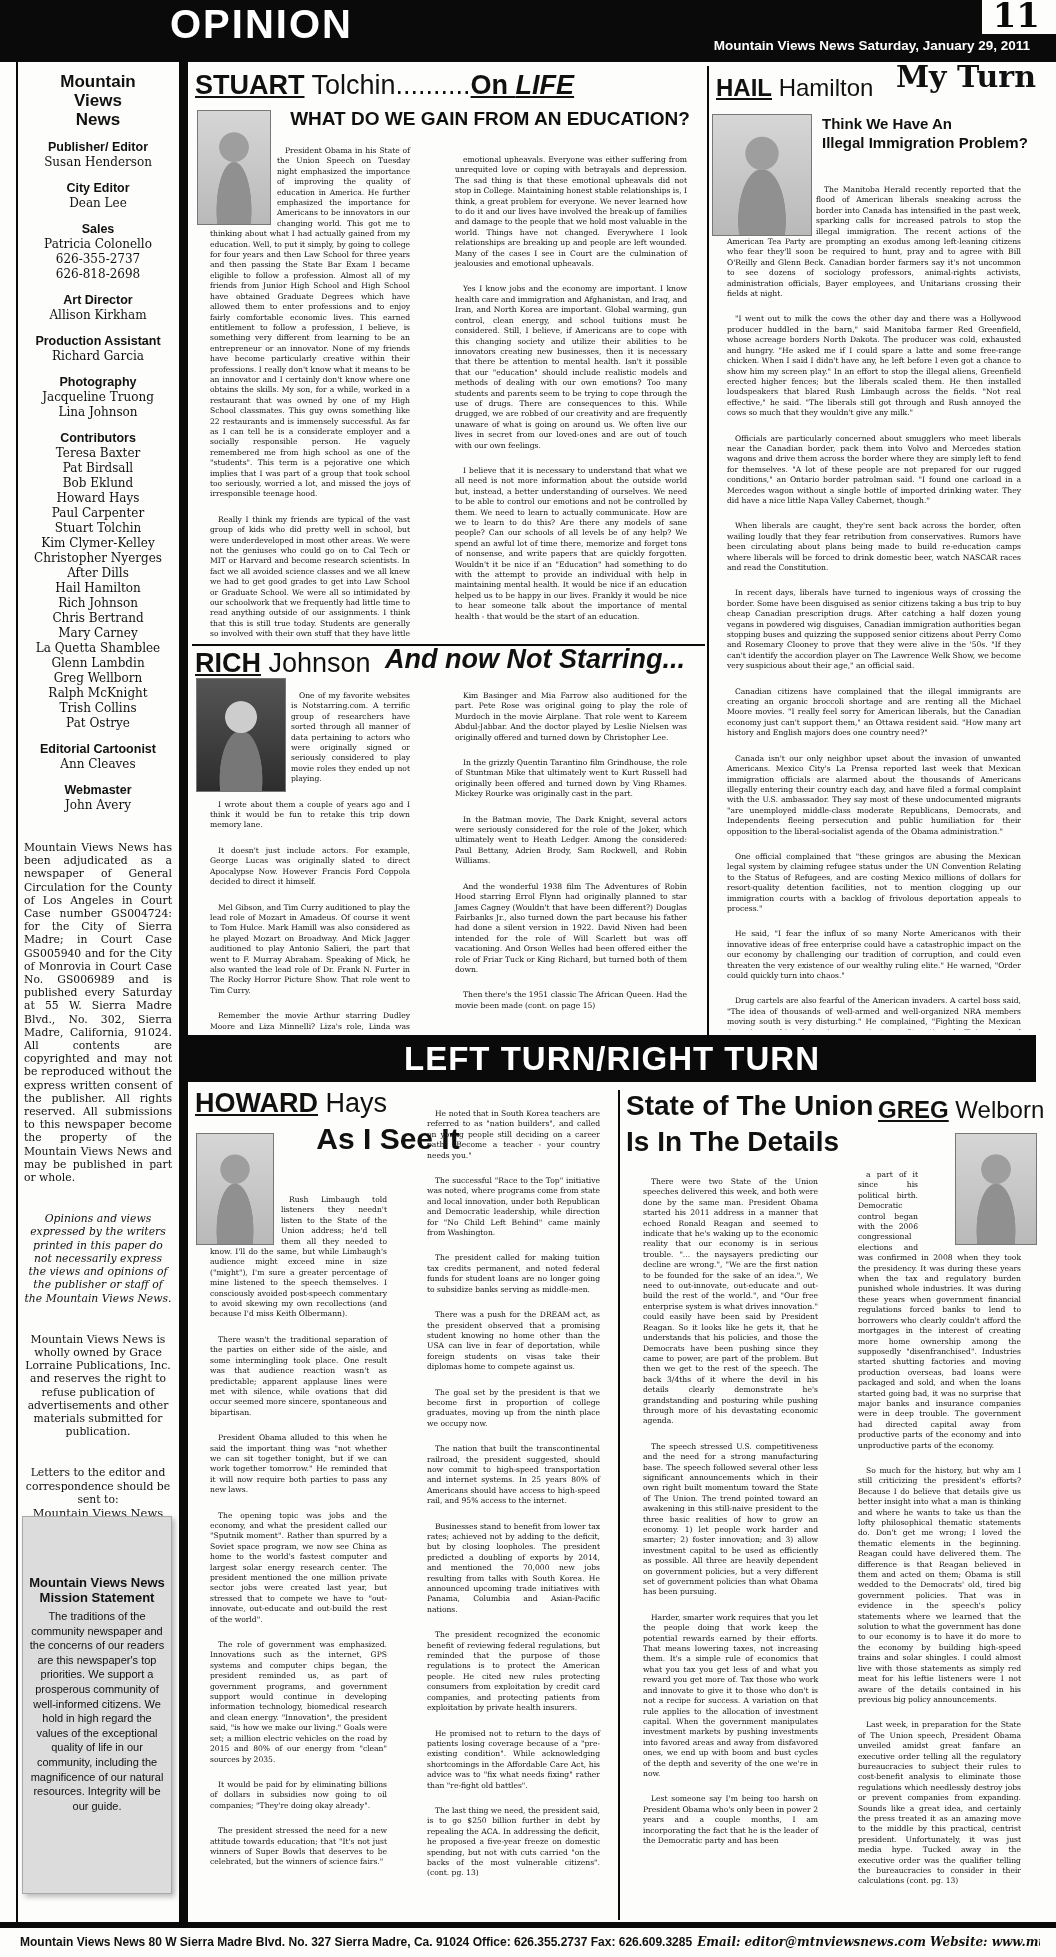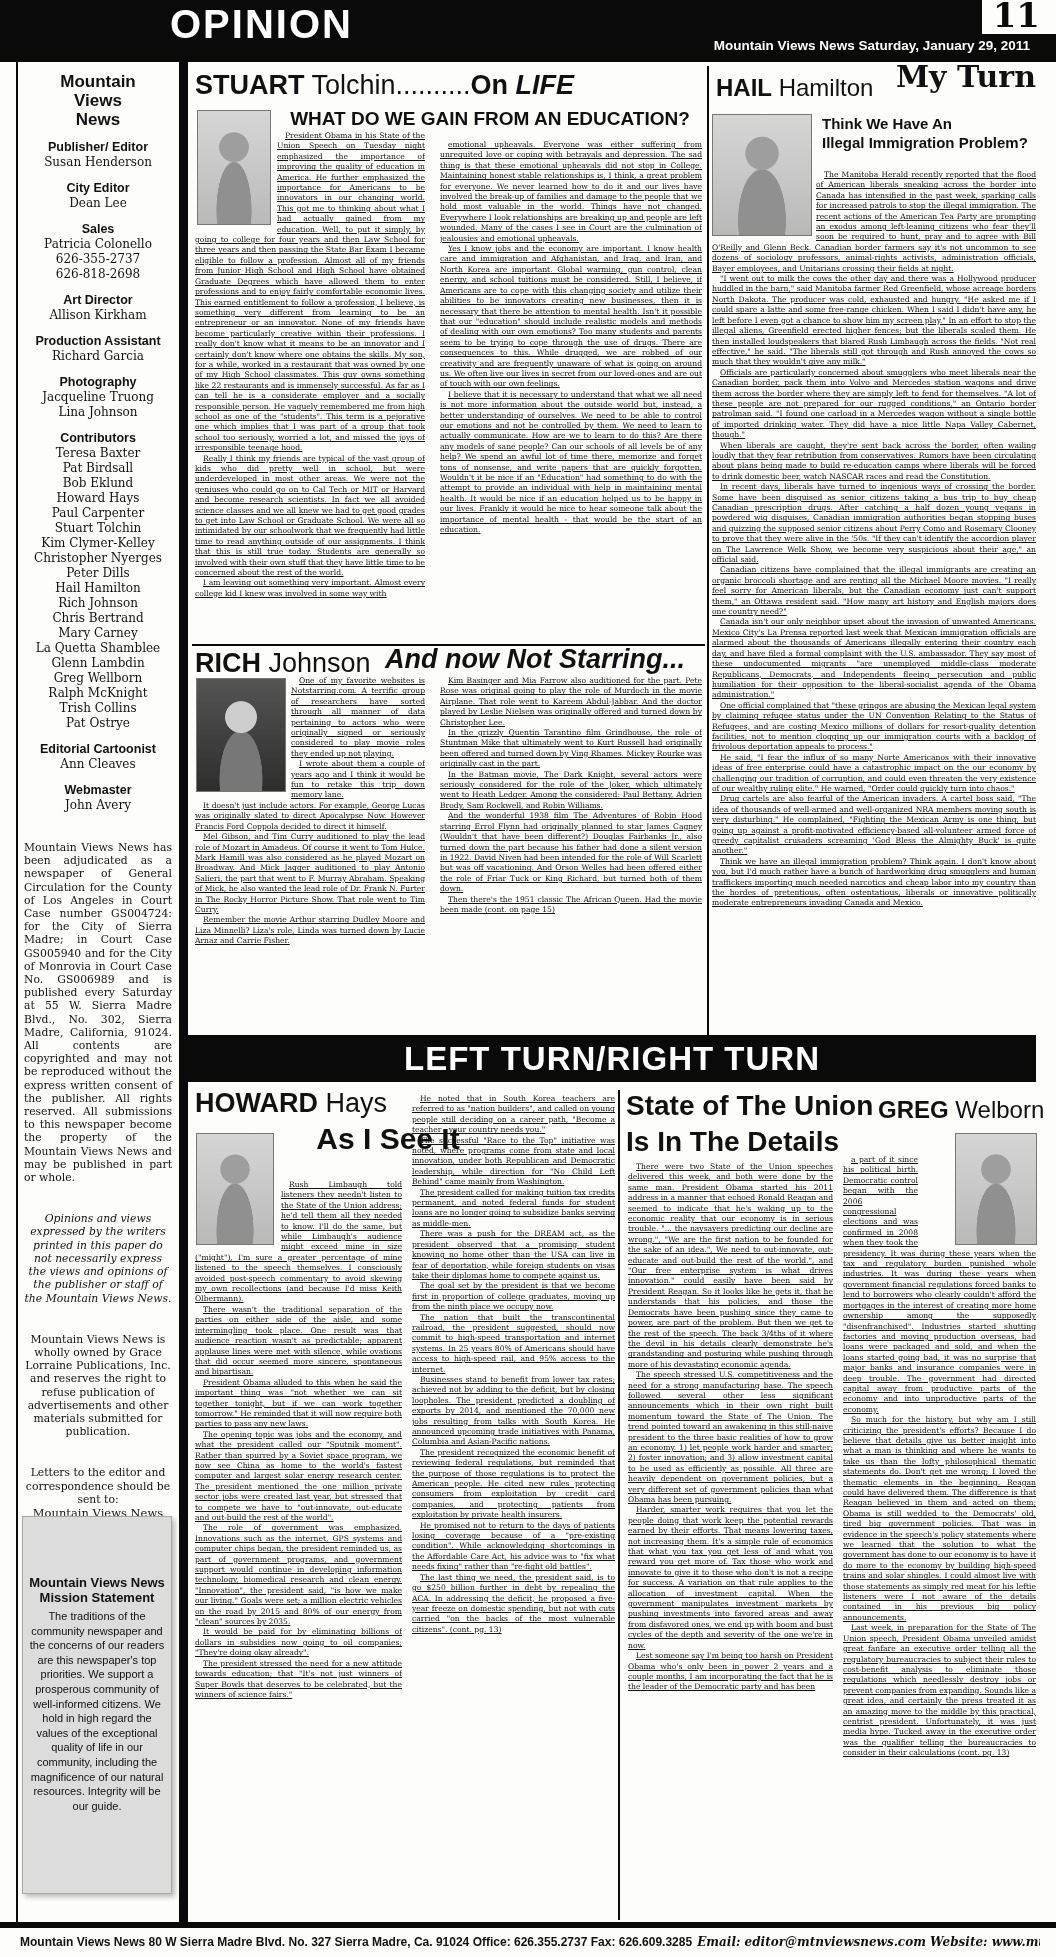--- a/index.html
+++ b/index.html
@@ -25,23 +25,23 @@
   .sbpara{font:400 10.8px/13.2px "DejaVu Serif",serif;text-align:justify;margin-top:28px;}
   .sb-it{font-style:italic;text-align:center;}
   .sb-center{text-align:center;}
   .addr div{font:400 11.5px/14.5px "DejaVu Serif",serif;}
   .mission{position:absolute;left:22px;top:1516px;width:136px;height:356px;background:#dcdcdc;
            border:1px solid #a8a8a8;box-shadow:3px 3px 5px #bbb;padding:10px 6px;text-align:center;}
   .mission .mt1{font:700 13px/15px "Liberation Sans",sans-serif;margin-top:48px;}
   .mission .mtx{font:400 11px/14.6px "Liberation Sans",sans-serif;margin-top:4px;}
   
   .col{position:absolute;overflow:hidden;}
-  .col p.bp{font:400 7.6px/10.4px "DejaVu Serif",serif;text-align:justify;margin:0;text-indent:8px;text-decoration:underline;}
+  .col p.bp{font:400 7.6px/10.4px "DejaVu Serif",serif;text-align:justify;margin:15px;text-indent:8px;}
   .byline{position:absolute;font-family:"Liberation Sans",sans-serif;white-space:nowrap;}
-  .by-b{font-weight:800;}
+  .by-b{font-weight:800;text-decoration:underline;}
   .by-l{font-weight:300;}
   .photo{position:absolute;border:1px solid #777;
          background:radial-gradient(circle at 50% 32%,#9e9e9e 0 17%,rgba(0,0,0,0) 18%),
                     radial-gradient(ellipse at 50% 88%,#909090 0 34%,rgba(0,0,0,0) 35%),
                     linear-gradient(#d6d6d6,#b9b9b9);}
   .photo.dark{background:radial-gradient(circle at 50% 34%,#cdcdcd 0 18%,rgba(0,0,0,0) 19%),
                     radial-gradient(ellipse at 50% 90%,#777 0 34%,rgba(0,0,0,0) 35%),
                     linear-gradient(#555,#2d2d2d);}
   .spacer-l{float:left;}
   .spacer-r{float:right;}
@@ -123,21 +123,21 @@
     <div class="rolelabel">Contributors</div>
     <div class="rolenames">
         <div>Teresa Baxter</div>
         <div>Pat Birdsall</div>
         <div>Bob Eklund</div>
         <div>Howard Hays</div>
         <div>Paul Carpenter</div>
         <div>Stuart Tolchin</div>
         <div>Kim Clymer-Kelley</div>
         <div>Christopher  Nyerges</div>
-        <div>Peter Dills</div>
+        <div>After Dills</div>
         <div>Hail Hamilton</div>
         <div>Rich Johnson</div>
         <div>Chris Bertrand</div>
         <div>Mary Carney</div>
         <div>La Quetta Shamblee</div>
         <div>Glenn Lambdin</div>
         <div>Greg Wellborn</div>
         <div>Ralph McKnight</div>
         <div>Trish Collins</div>
         <div>Pat Ostrye</div>

